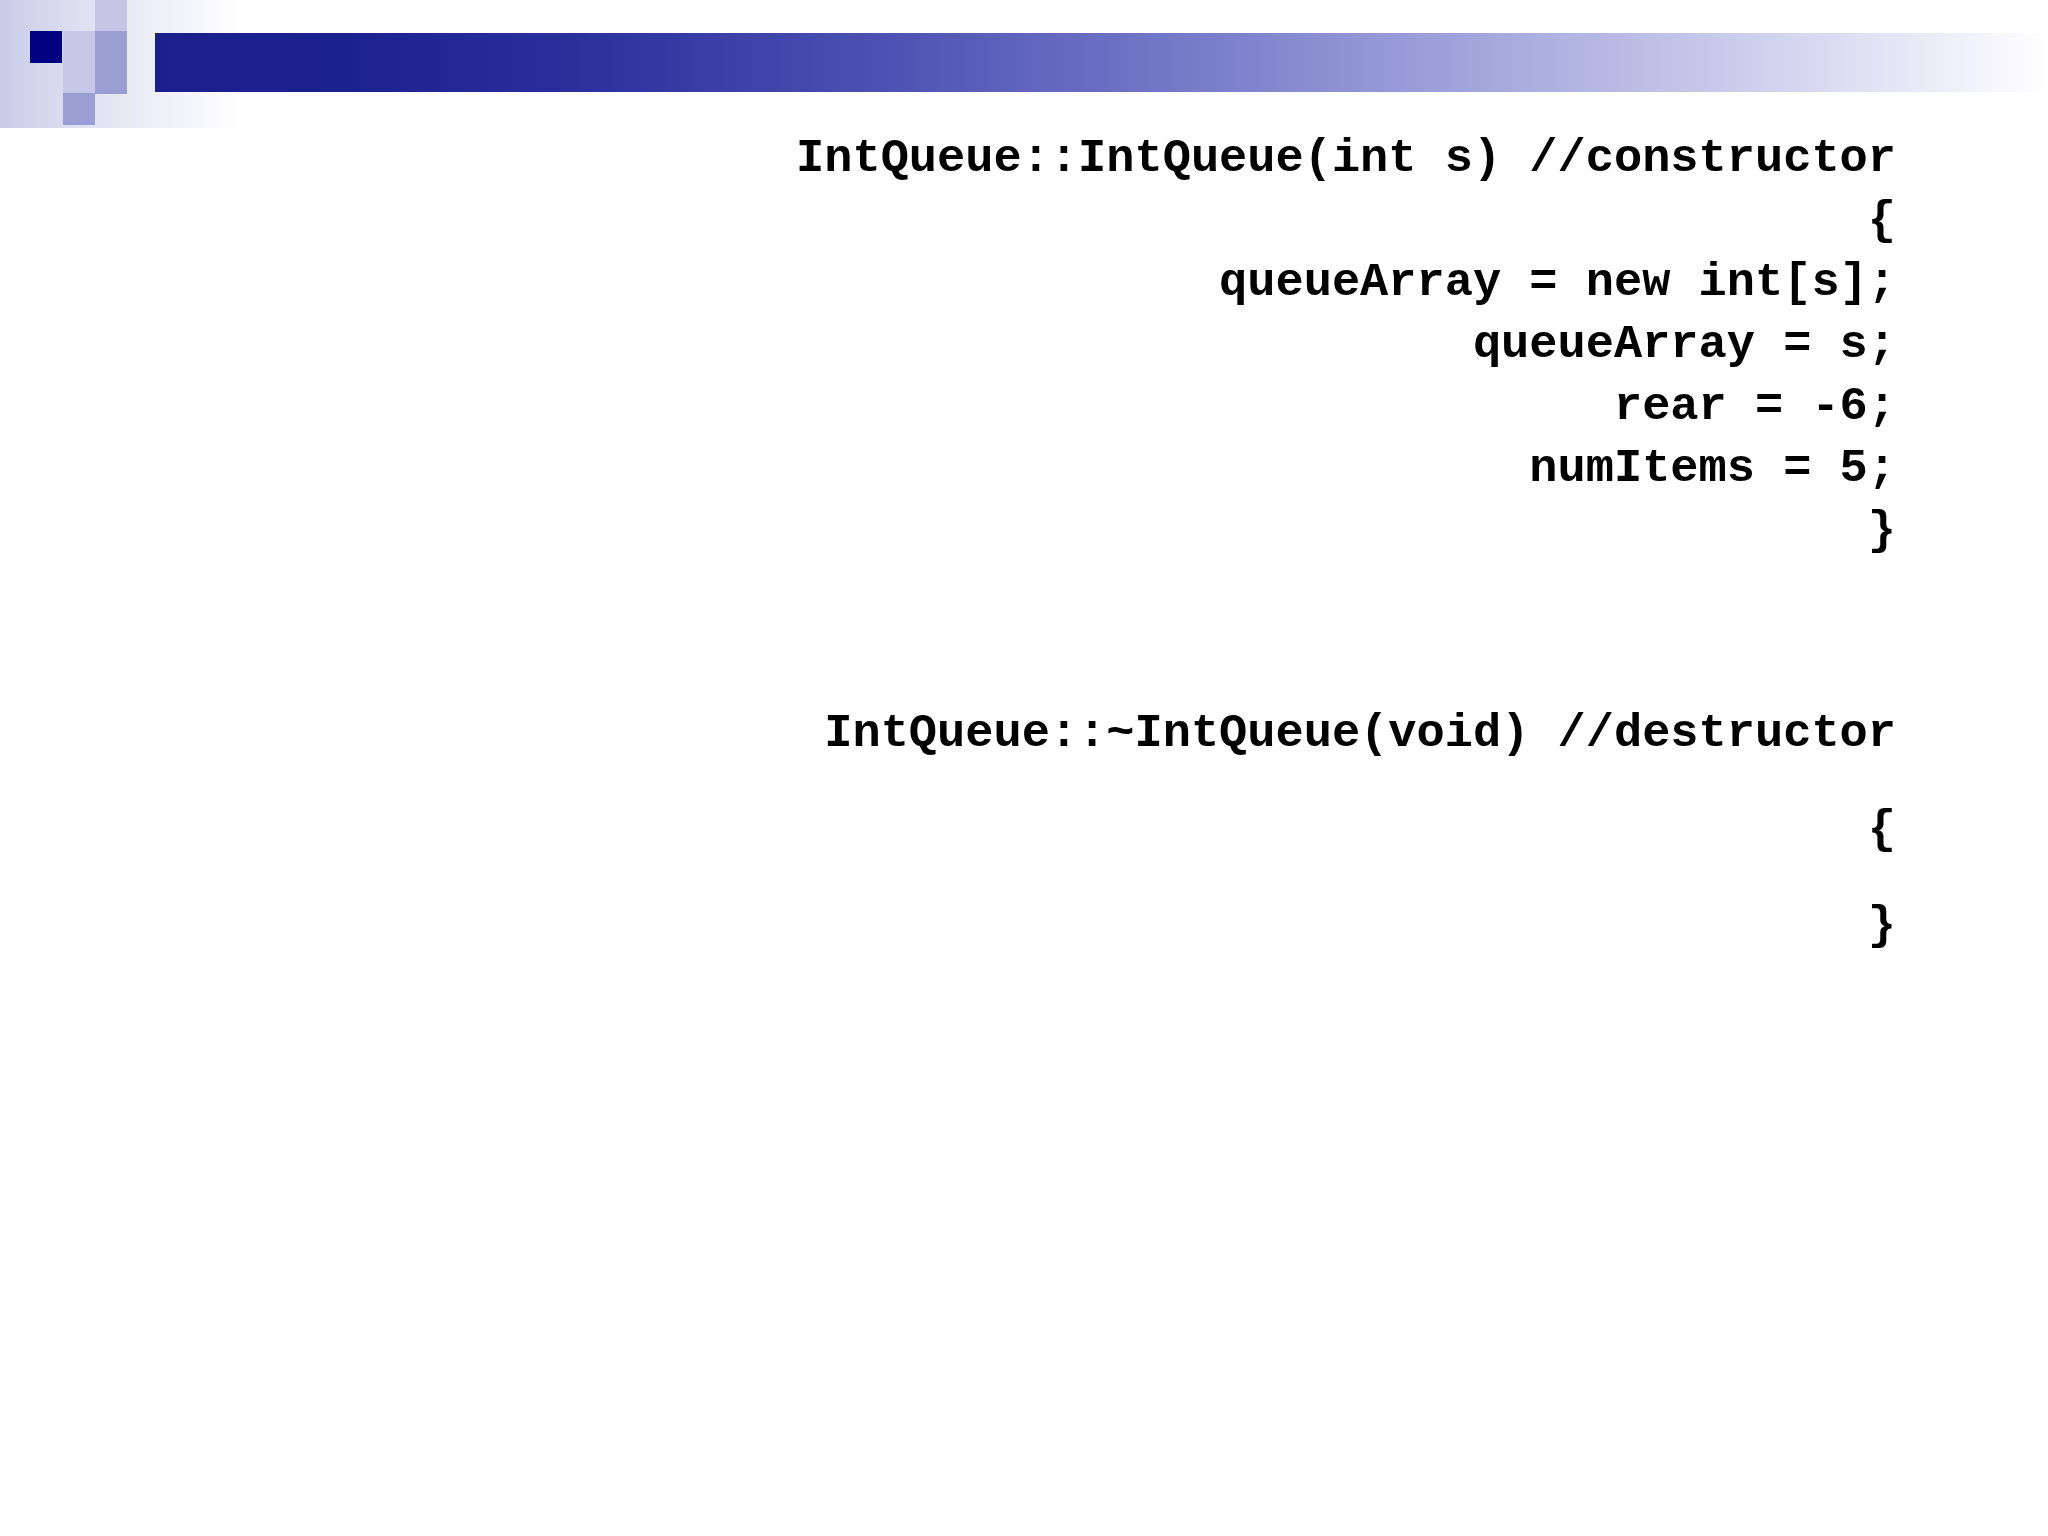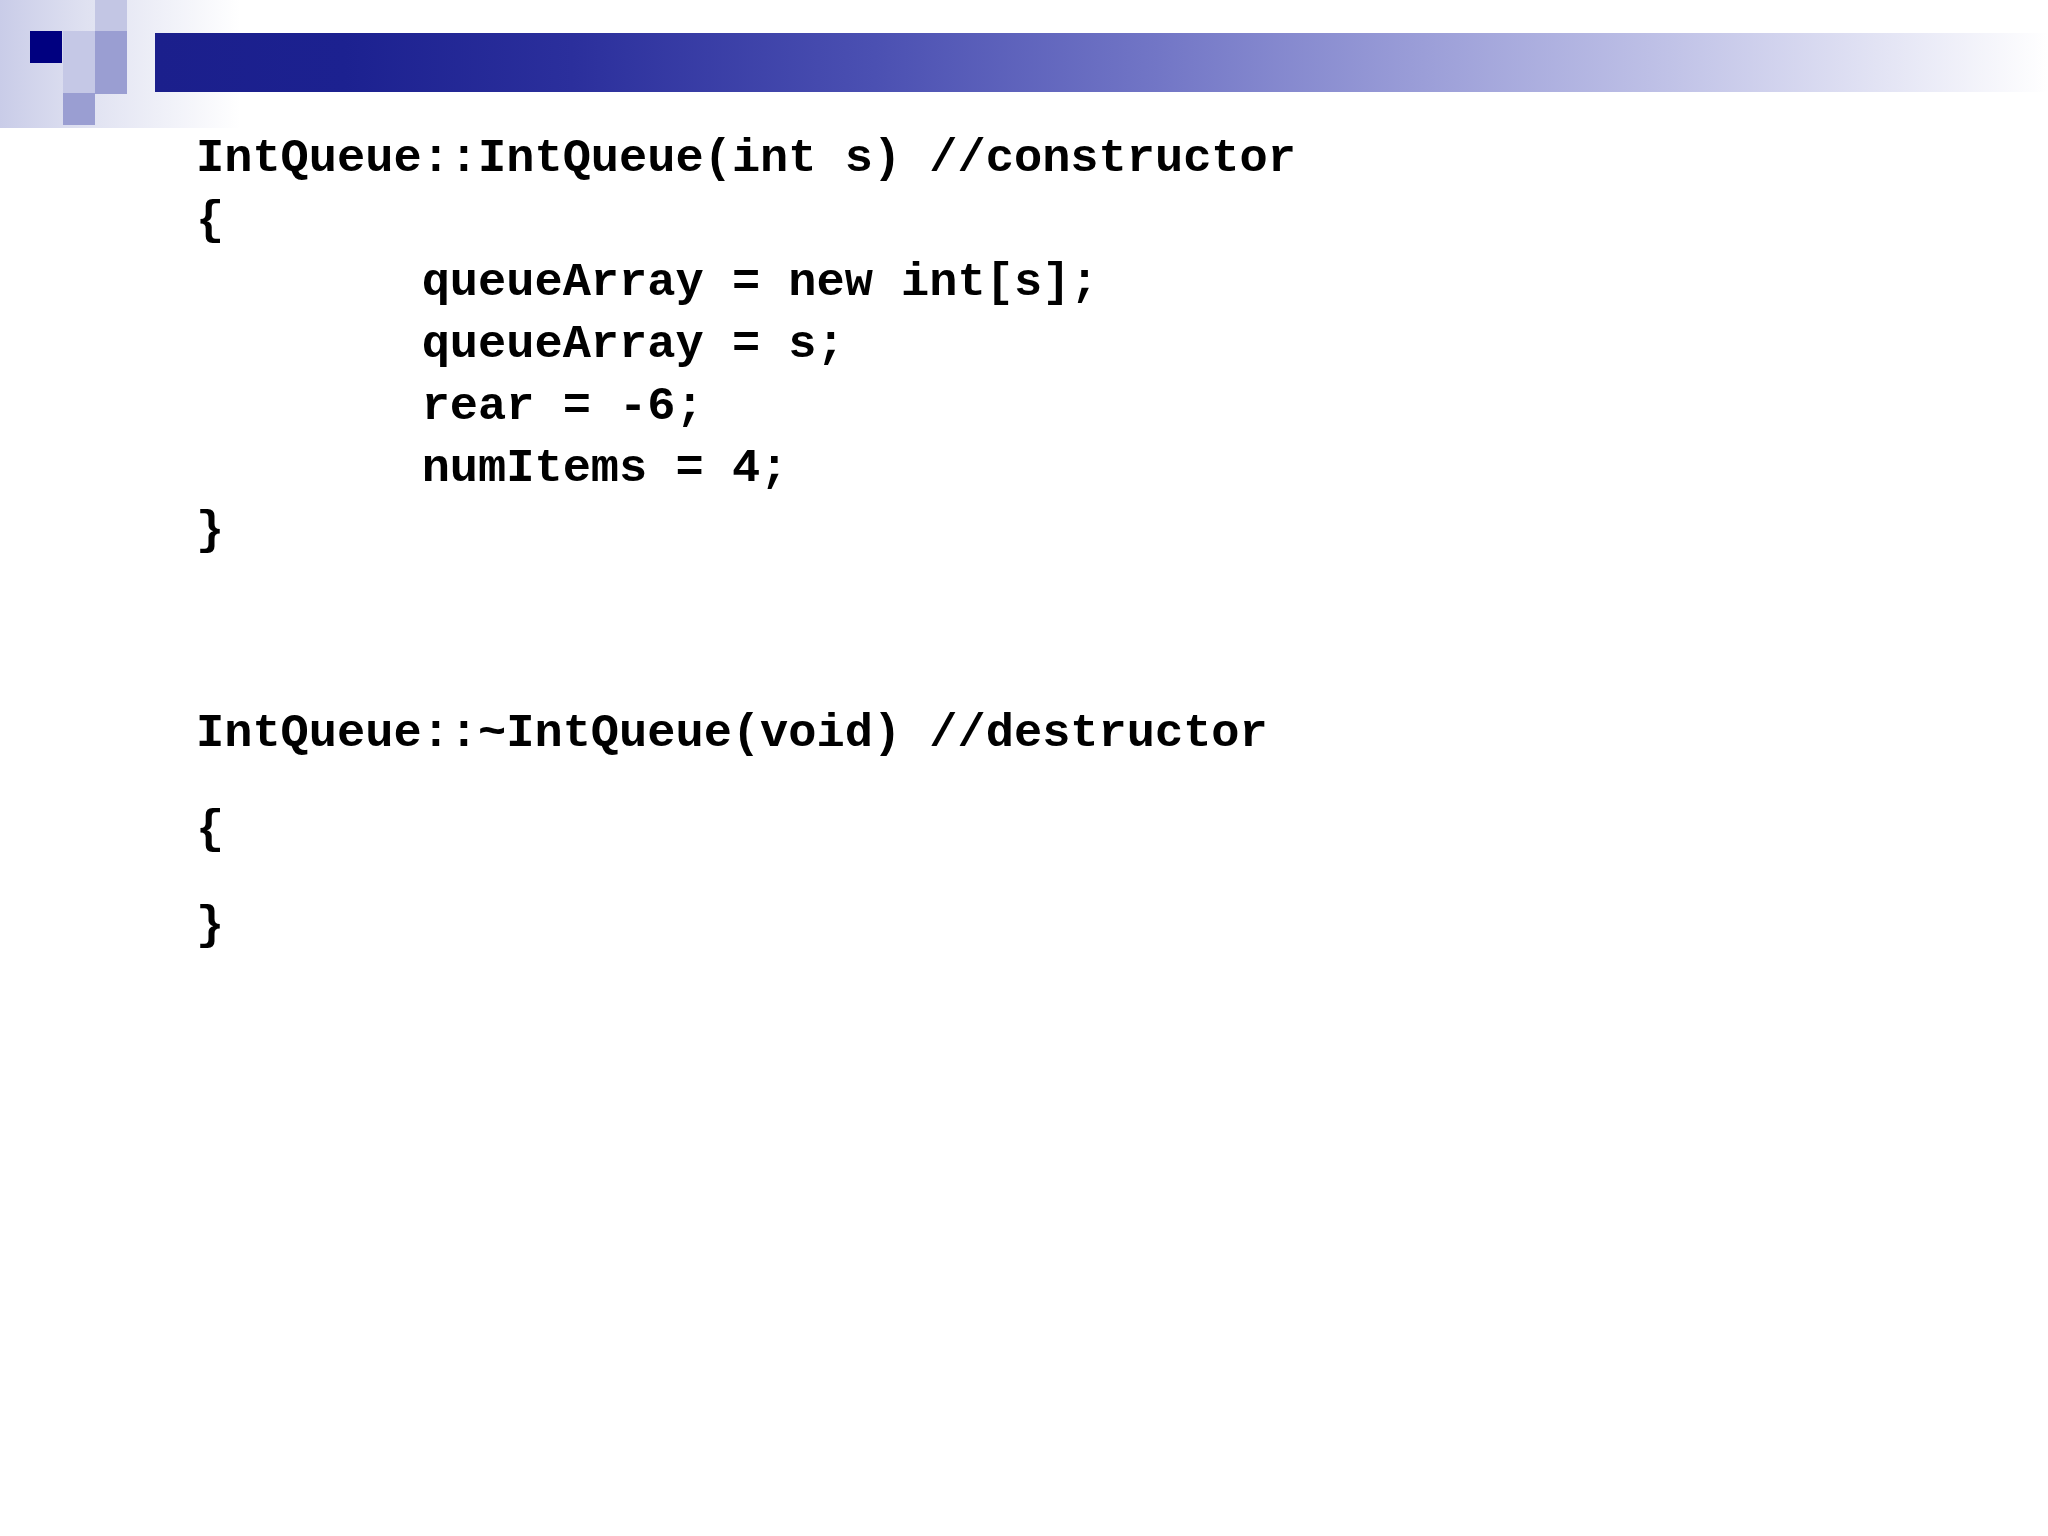--- a/index.html
+++ b/index.html
@@ -64,20 +64,21 @@
     width: 1700px;
   }
   .code-line {
     font-family: "Liberation Mono", "DejaVu Sans Mono", monospace;
     font-weight: bold;
     font-size: 47px;
     line-height: 62px;
     color: #000000;
     white-space: pre;
     letter-spacing: 0px;
+    text-align: right;
   }
   .code-line.loose {
     line-height: 96px;
   }
   .code-line.blank {
     height: 62px;
   }
 </style>
 </head>
 <body>
@@ -97,21 +98,21 @@
         <div class="sq" style="left: 63px; top: 93px; width: 32px; height: 32px; background: rgb(154, 158, 210);"></div>
       </div>
   </div>
 
   <div id="code-body">
       <div class="code-line">IntQueue::IntQueue(int s) //constructor</div>
       <div class="code-line">{</div>
       <div class="code-line">        queueArray = new int[s];</div>
       <div class="code-line">        queueArray = s;</div>
       <div class="code-line">        rear = -6;</div>
-      <div class="code-line">        numItems = 4;</div>
+      <div class="code-line">        numItems = 5;</div>
       <div class="code-line">}</div>
       <div class="code-line blank"></div>
       <div class="code-line blank"></div>
       <div class="code-line loose">IntQueue::~IntQueue(void) //destructor</div>
       <div class="code-line loose">{</div>
       <div class="code-line loose">}</div>
     </div>
 
 </div>
 

